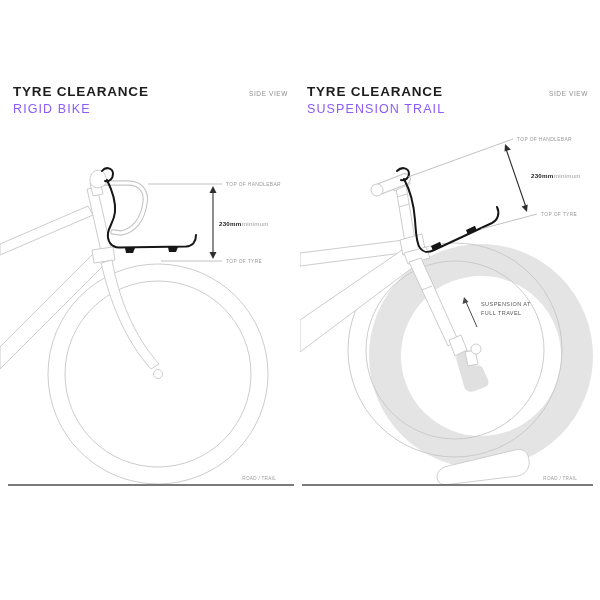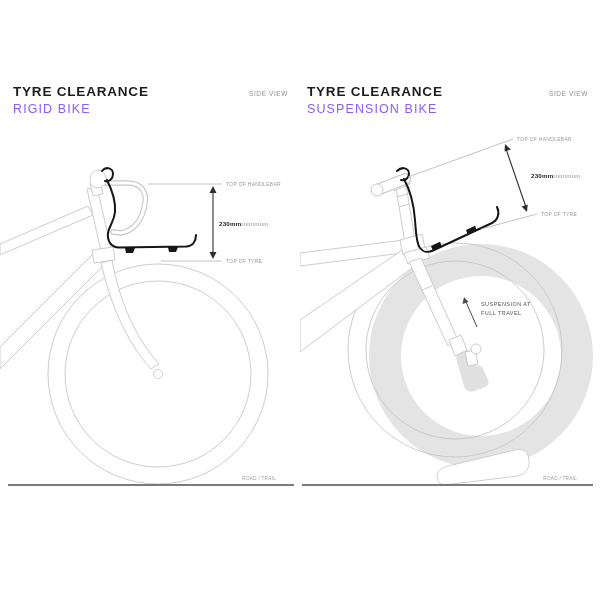--- a/index.html
+++ b/index.html
@@ -90,21 +90,21 @@
     </g>
 
     <line class="ground" x1="8" y1="485" x2="294" y2="485"></line>
     <text class="glbl" x="276" y="480" text-anchor="end">ROAD / TRAIL</text>
   </svg>
 </div>
 
 <div class="panel" id="panel-susp">
   <div class="hdr">
     <div class="title">TYRE CLEARANCE</div>
-    <div class="subtitle">SUSPENSION BIKE</div>
+    <div class="subtitle">SUSPENSION TRAIL</div>
   </div>
   <div class="sideview">SIDE VIEW</div>
 
   <svg width="300" height="600" viewBox="0 0 300 600">
 
     <circle class="ring" cx="181" cy="356" r="96"></circle>
 
     <g>
       <rect class="ghost" x="160" y="350" width="17" height="42" rx="7" transform="rotate(-16 168 371)"></rect>
       <rect class="ghost" x="171" y="366" width="15" height="23" rx="5" transform="rotate(-24 178 377)"></rect>

